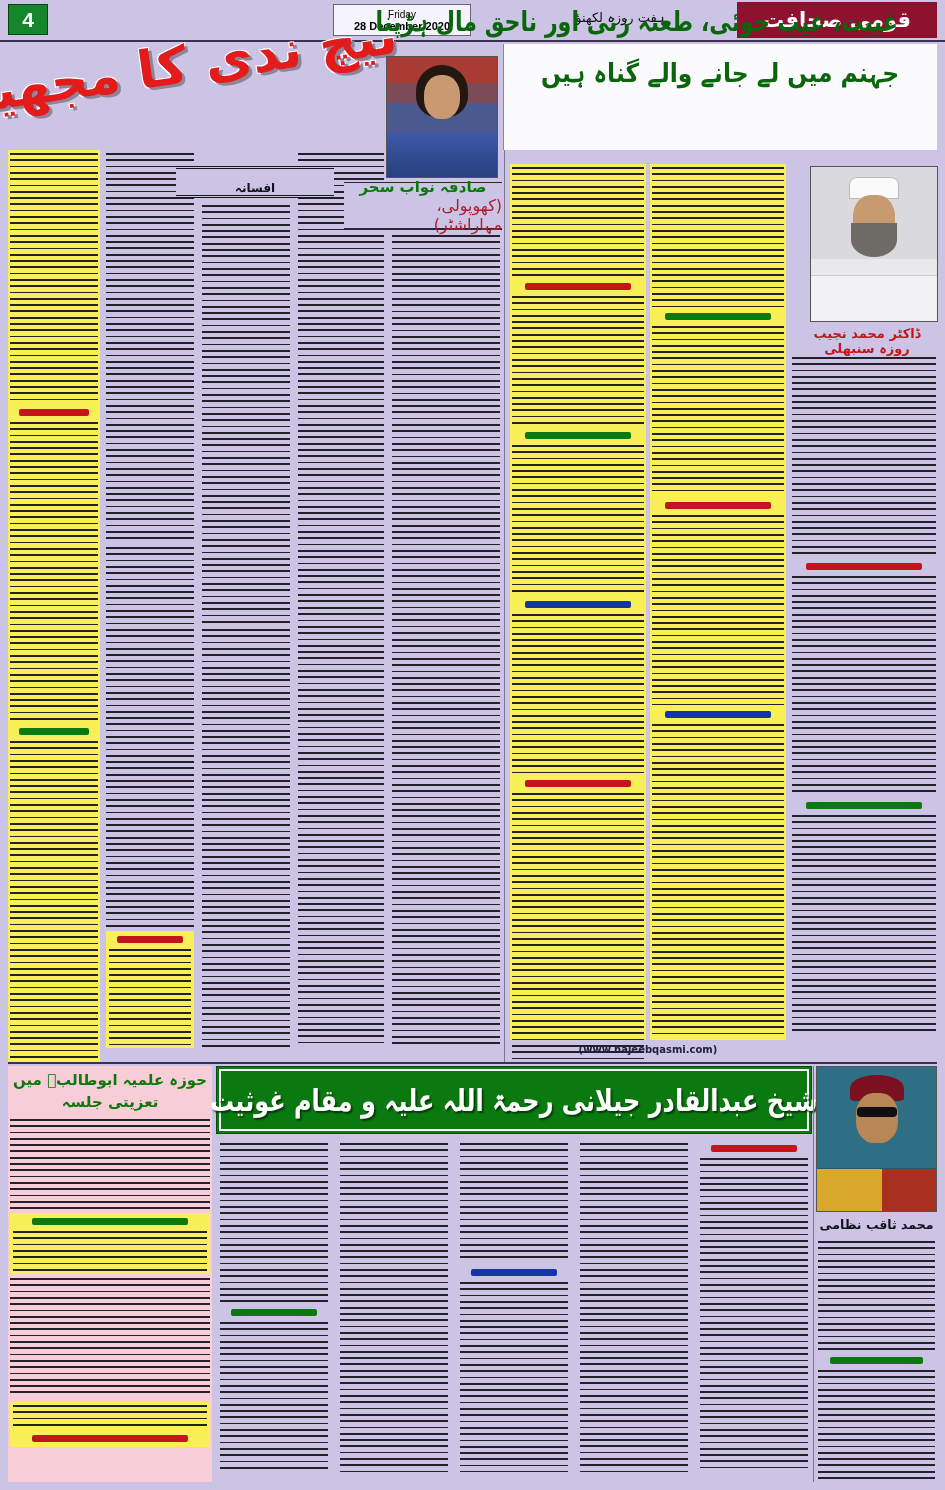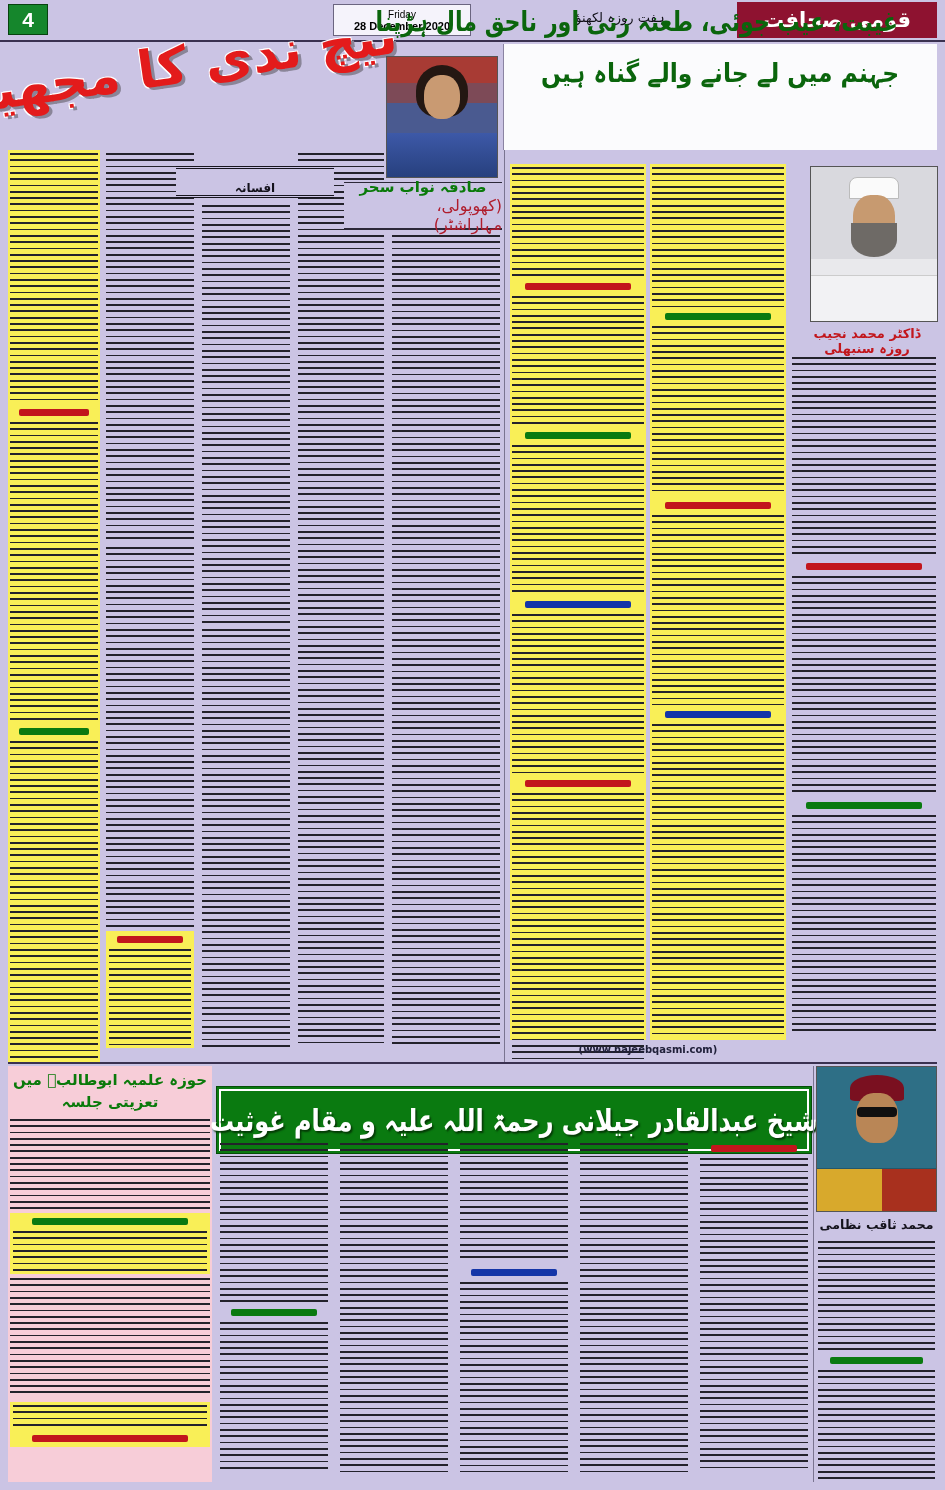--- a/index.html
+++ b/index.html
@@ -81,21 +81,21 @@
   .subyellow{display:flex;flex-direction:column;gap:4px;background:var(--yellow);padding:3px;flex:none;}
   .vline{width:1px;background:#7a7490;}
   .hline{height:2px;background:#3a3150;}
 
   .name-red{color:#c2161c;font-weight:bold;font-size:13px;}
   .website{font-size:10px;color:#20203a;font-weight:bold;}
 
   
   .banner{left:216px;top:1066px;width:596px;height:68px;background:var(--banner-green);
     box-shadow:inset 0 0 0 2px var(--banner-green),inset 0 0 0 4px #fff;border:1px solid #064d08;
-    display:flex;align-items:center;justify-content:center;margin-top:20px;}
+    display:flex;align-items:center;justify-content:center;}
   .banner .txt{color:#fff;font-size:30px;font-weight:bold;white-space:nowrap;transform:scaleX(.8);
     text-shadow:2px 2px 2px #053a06;}
   .pinkblock{left:8px;top:1066px;width:204px;height:416px;background:var(--pink);}
   .pink-hl{padding:4px 4px 2px;text-align:center;font-size:15px;font-weight:bold;color:#0a7a0a;line-height:1.45;}
   .namebar{font-size:12.5px;font-weight:bold;color:#14121c;display:flex;align-items:center;justify-content:center;}
 </style>
 </head>
 <body>
 
 <div class="page">

